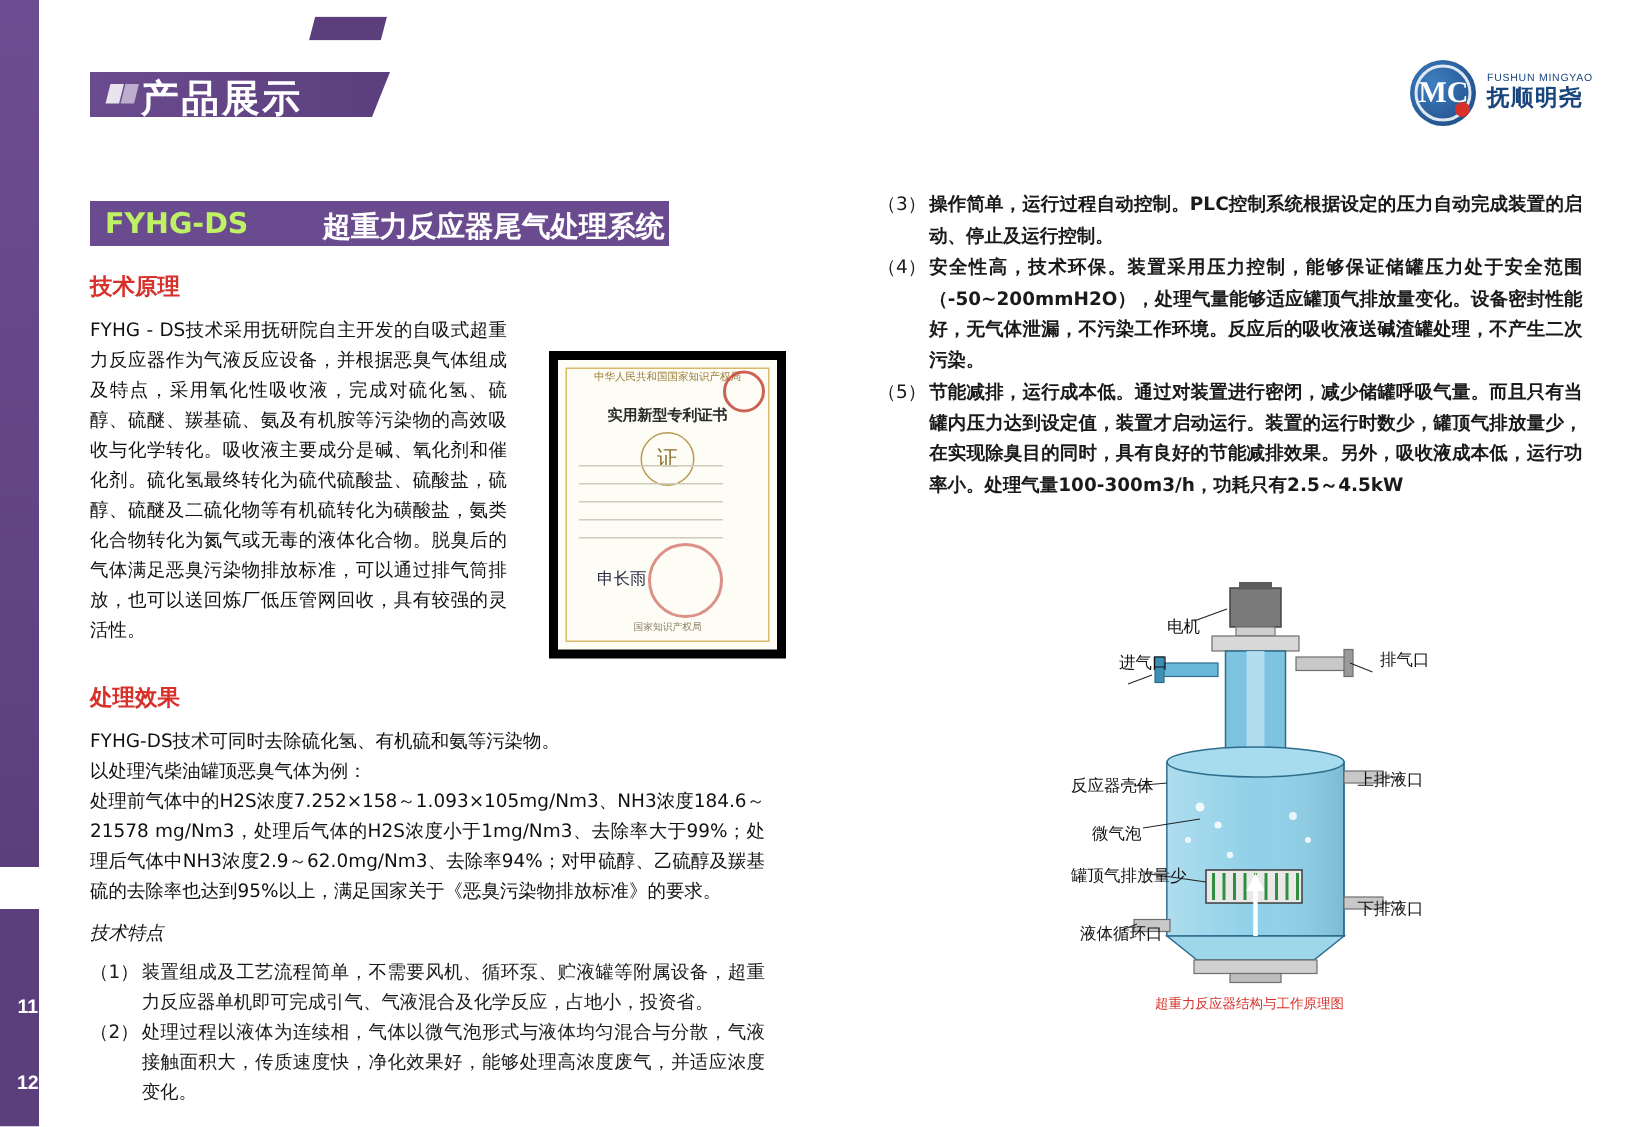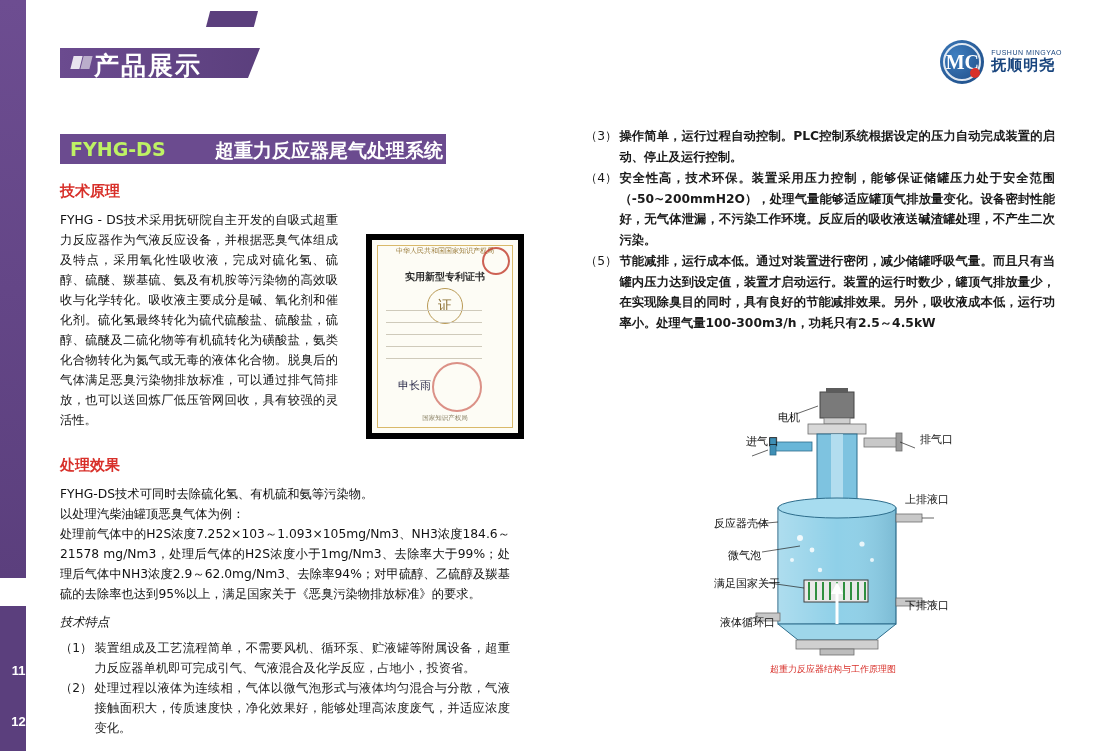--- a/index.html
+++ b/index.html
@@ -143,21 +143,21 @@
         <div class="cert-sign">申长雨</div>
         <div class="cert-foot">国家知识产权局</div>
       </div>
 
       <p class="body-p" style="width:278px;">FYHG - DS技术采用抚研院自主开发的自吸式超重力反应器作为气液反应设备，并根据恶臭气体组成及特点，采用氧化性吸收液，完成对硫化氢、硫醇、硫醚、羰基硫、氨及有机胺等污染物的高效吸收与化学转化。吸收液主要成分是碱、氧化剂和催化剂。硫化氢最终转化为硫代硫酸盐、硫酸盐，硫醇、硫醚及二硫化物等有机硫转化为磺酸盐，氨类化合物转化为氮气或无毒的液体化合物。脱臭后的气体满足恶臭污染物排放标准，可以通过排气筒排放，也可以送回炼厂低压管网回收，具有较强的灵活性。</p>
     </div>
 
     <h3 class="sec-head" style="margin-top:26px;">处理效果</h3>
     <p class="body-p">FYHG-DS技术可同时去除硫化氢、有机硫和氨等污染物。</p>
     <p class="body-p">以处理汽柴油罐顶恶臭气体为例：</p>
-    <p class="body-p">处理前气体中的H2S浓度7.252×103～1.093×105mg/Nm3、NH3浓度184.6～21578 mg/Nm3，处理后气体的H2S浓度小于1mg/Nm3、去除率大于99%；处理后气体中NH3浓度2.9～62.0mg/Nm3、去除率94%；对甲硫醇、乙硫醇及羰基硫的去除率也达到95%以上，满足国家关于《恶臭污染物排放标准》的要求。</p>
+    <p class="body-p">处理前气体中的H2S浓度7.252×158～1.093×105mg/Nm3、NH3浓度184.6～21578 mg/Nm3，处理后气体的H2S浓度小于1mg/Nm3、去除率大于99%；处理后气体中NH3浓度2.9～62.0mg/Nm3、去除率94%；对甲硫醇、乙硫醇及羰基硫的去除率也达到95%以上，满足国家关于《恶臭污染物排放标准》的要求。</p>
 
     <p class="body-p" style="margin-top:8px;font-style:italic;">技术特点</p>
     <ul class="tech-list">
       <li>
         <span class="num">（1）</span>
         <span class="txt">装置组成及工艺流程简单，不需要风机、循环泵、贮液罐等附属设备，超重力反应器单机即可完成引气、气液混合及化学反应，占地小，投资省。</span>
       </li>
       <li>
         <span class="num">（2）</span>
         <span class="txt">处理过程以液体为连续相，气体以微气泡形式与液体均匀混合与分散，气液接触面积大，传质速度快，净化效果好，能够处理高浓度废气，并适应浓度变化。</span>
@@ -254,21 +254,21 @@
         <line x1="222" y1="214" x2="234" y2="214"></line>
         <line x1="58" y1="228" x2="48" y2="232"></line>
       </g>
     </svg>
   </div>
 
   <div class="dg-label" style="left:778px;top:410px;">电机</div>
   <div class="dg-label" style="left:746px;top:434px;">进气口</div>
   <div class="dg-label" style="left:905px;top:432px;margin-left:15px;">排气口</div>
   <div class="dg-label" style="left:714px;top:516px;">反应器壳体</div>
-  <div class="dg-label" style="left:905px;top:492px;">上排液口</div>
+  <div class="dg-label" style="left:905px;top:512px;">上排液口</div>
   <div class="dg-label" style="left:728px;top:548px;">微气泡</div>
-  <div class="dg-label" style="left:714px;top:576px;">满足国家关于</div>
+  <div class="dg-label" style="left:714px;top:576px;">罐顶气排放量少</div>
   <div class="dg-label" style="left:905px;top:598px;">下排液口</div>
   <div class="dg-label" style="left:720px;top:615px;">液体循环口</div>
 
   <div class="dg-caption">超重力反应器结构与工作原理图</div>
 
 </div>
 
 </body></html>

